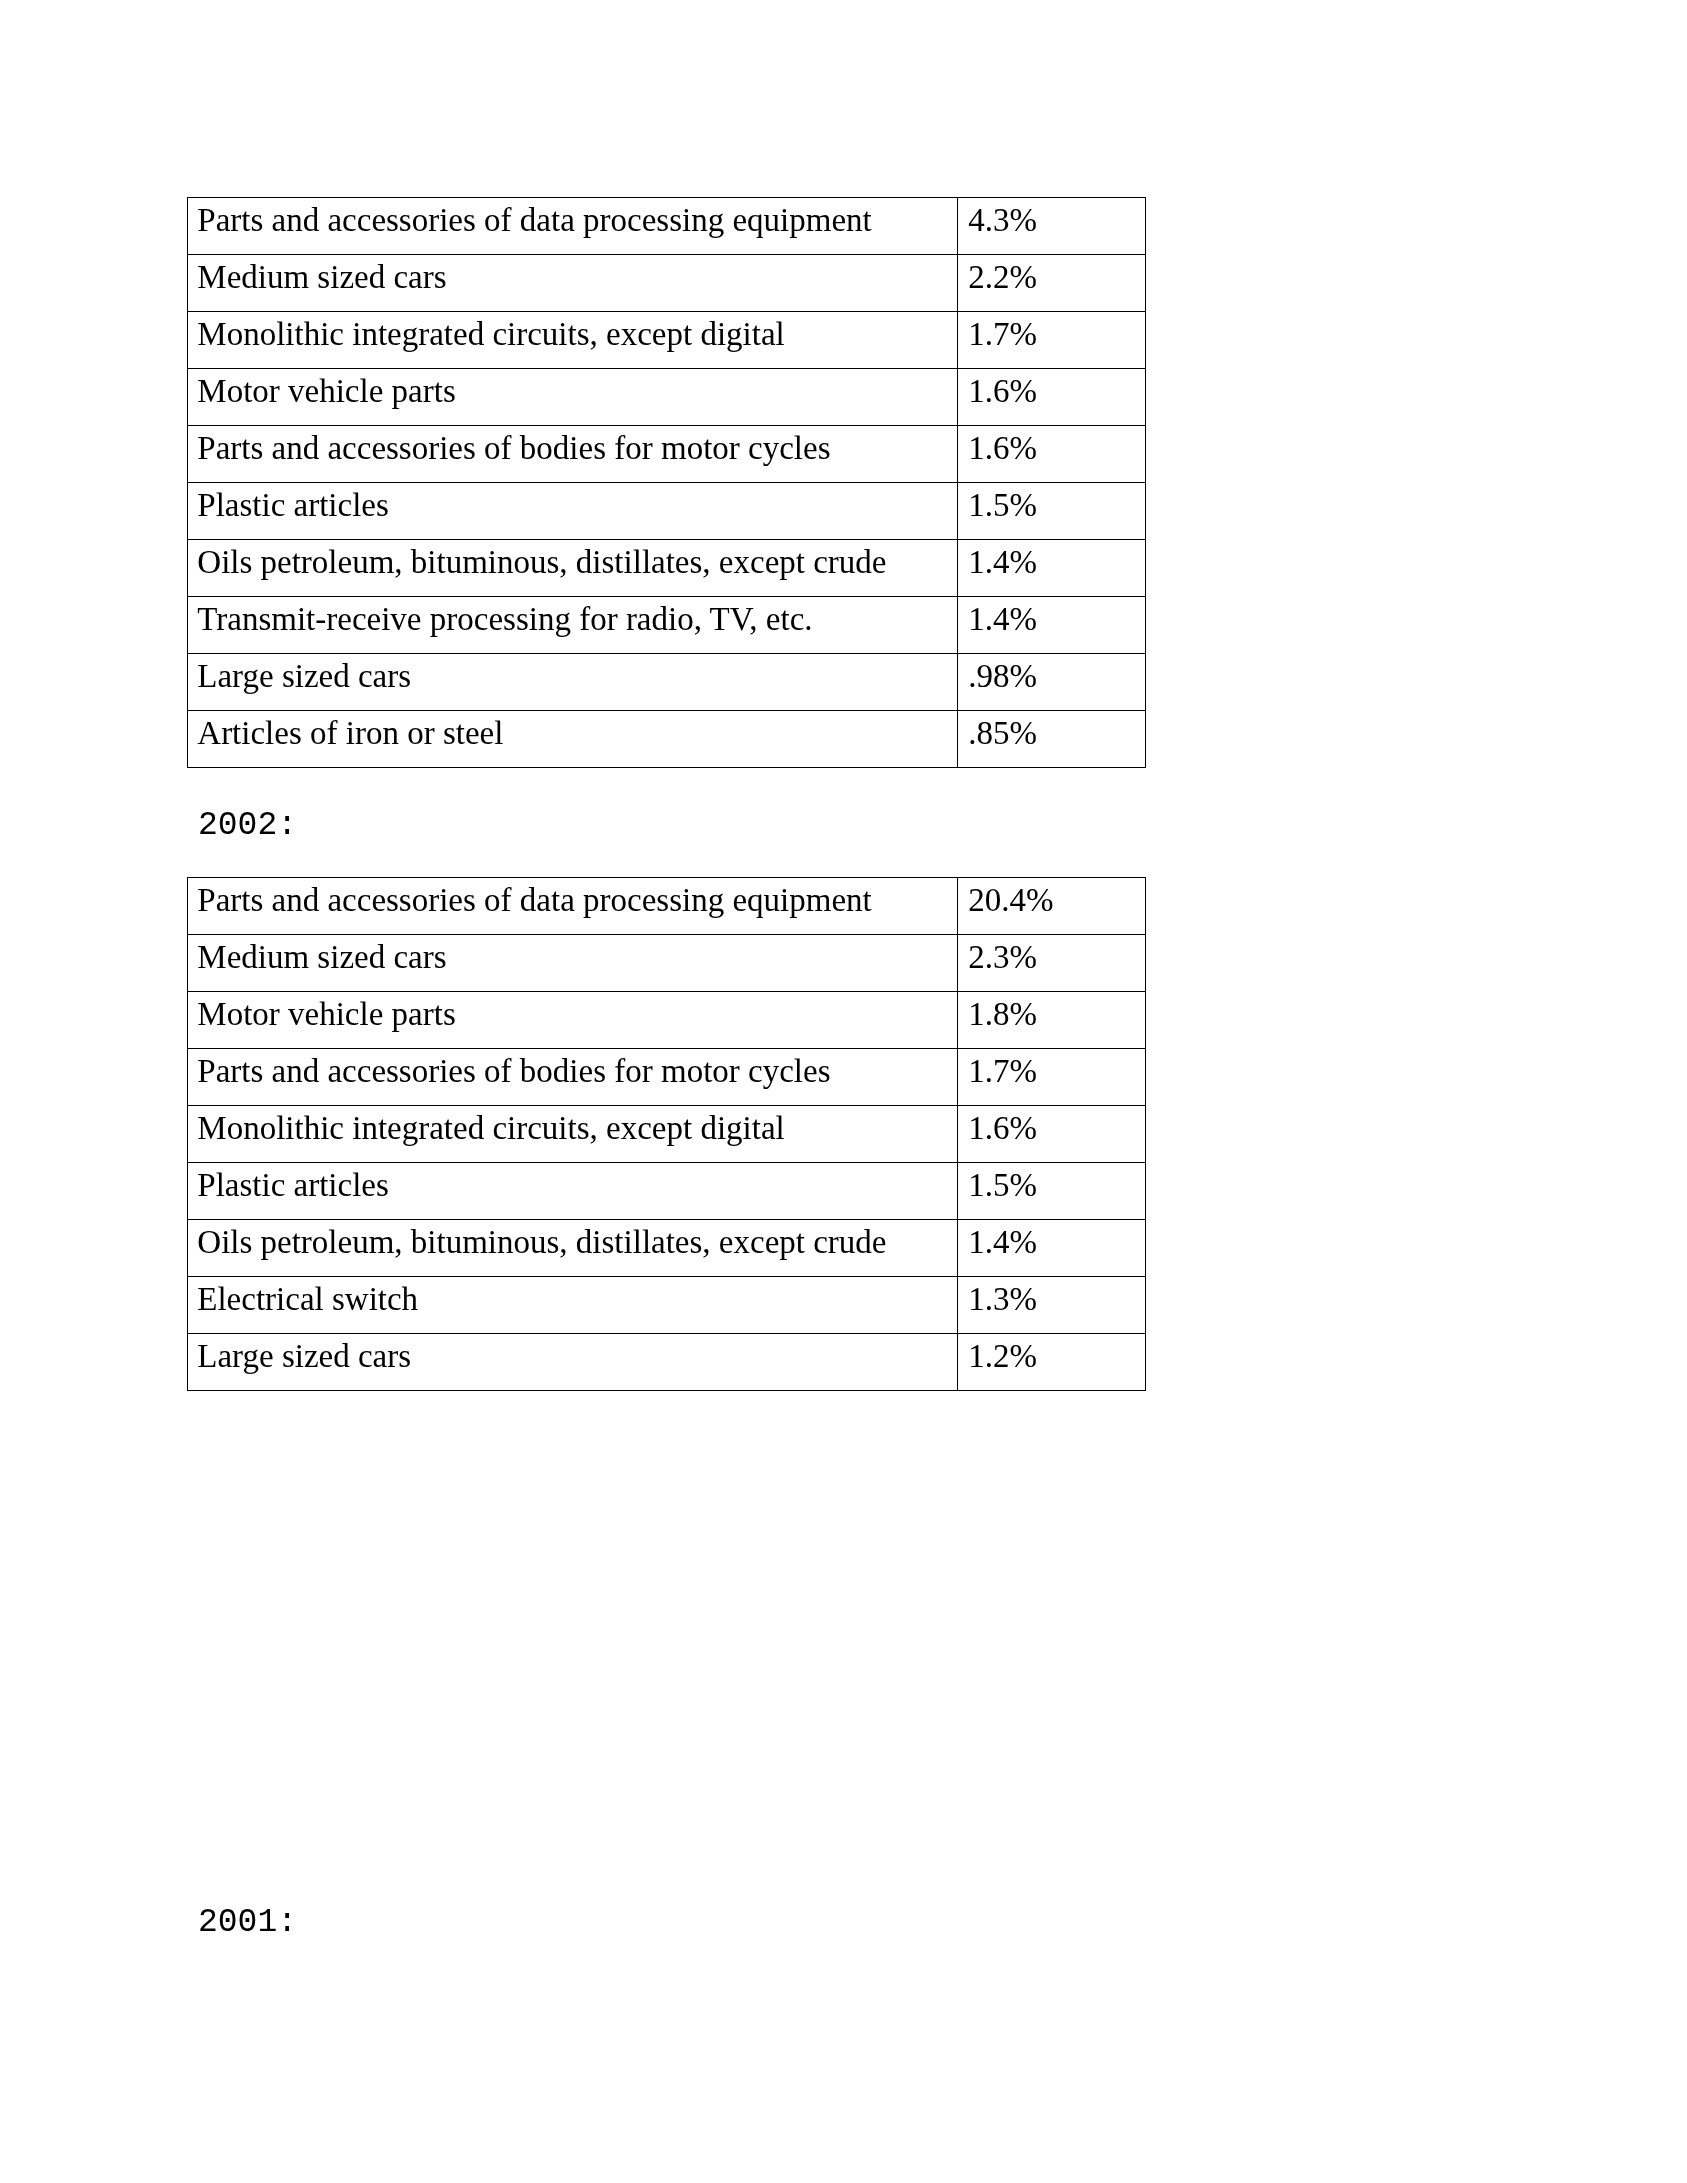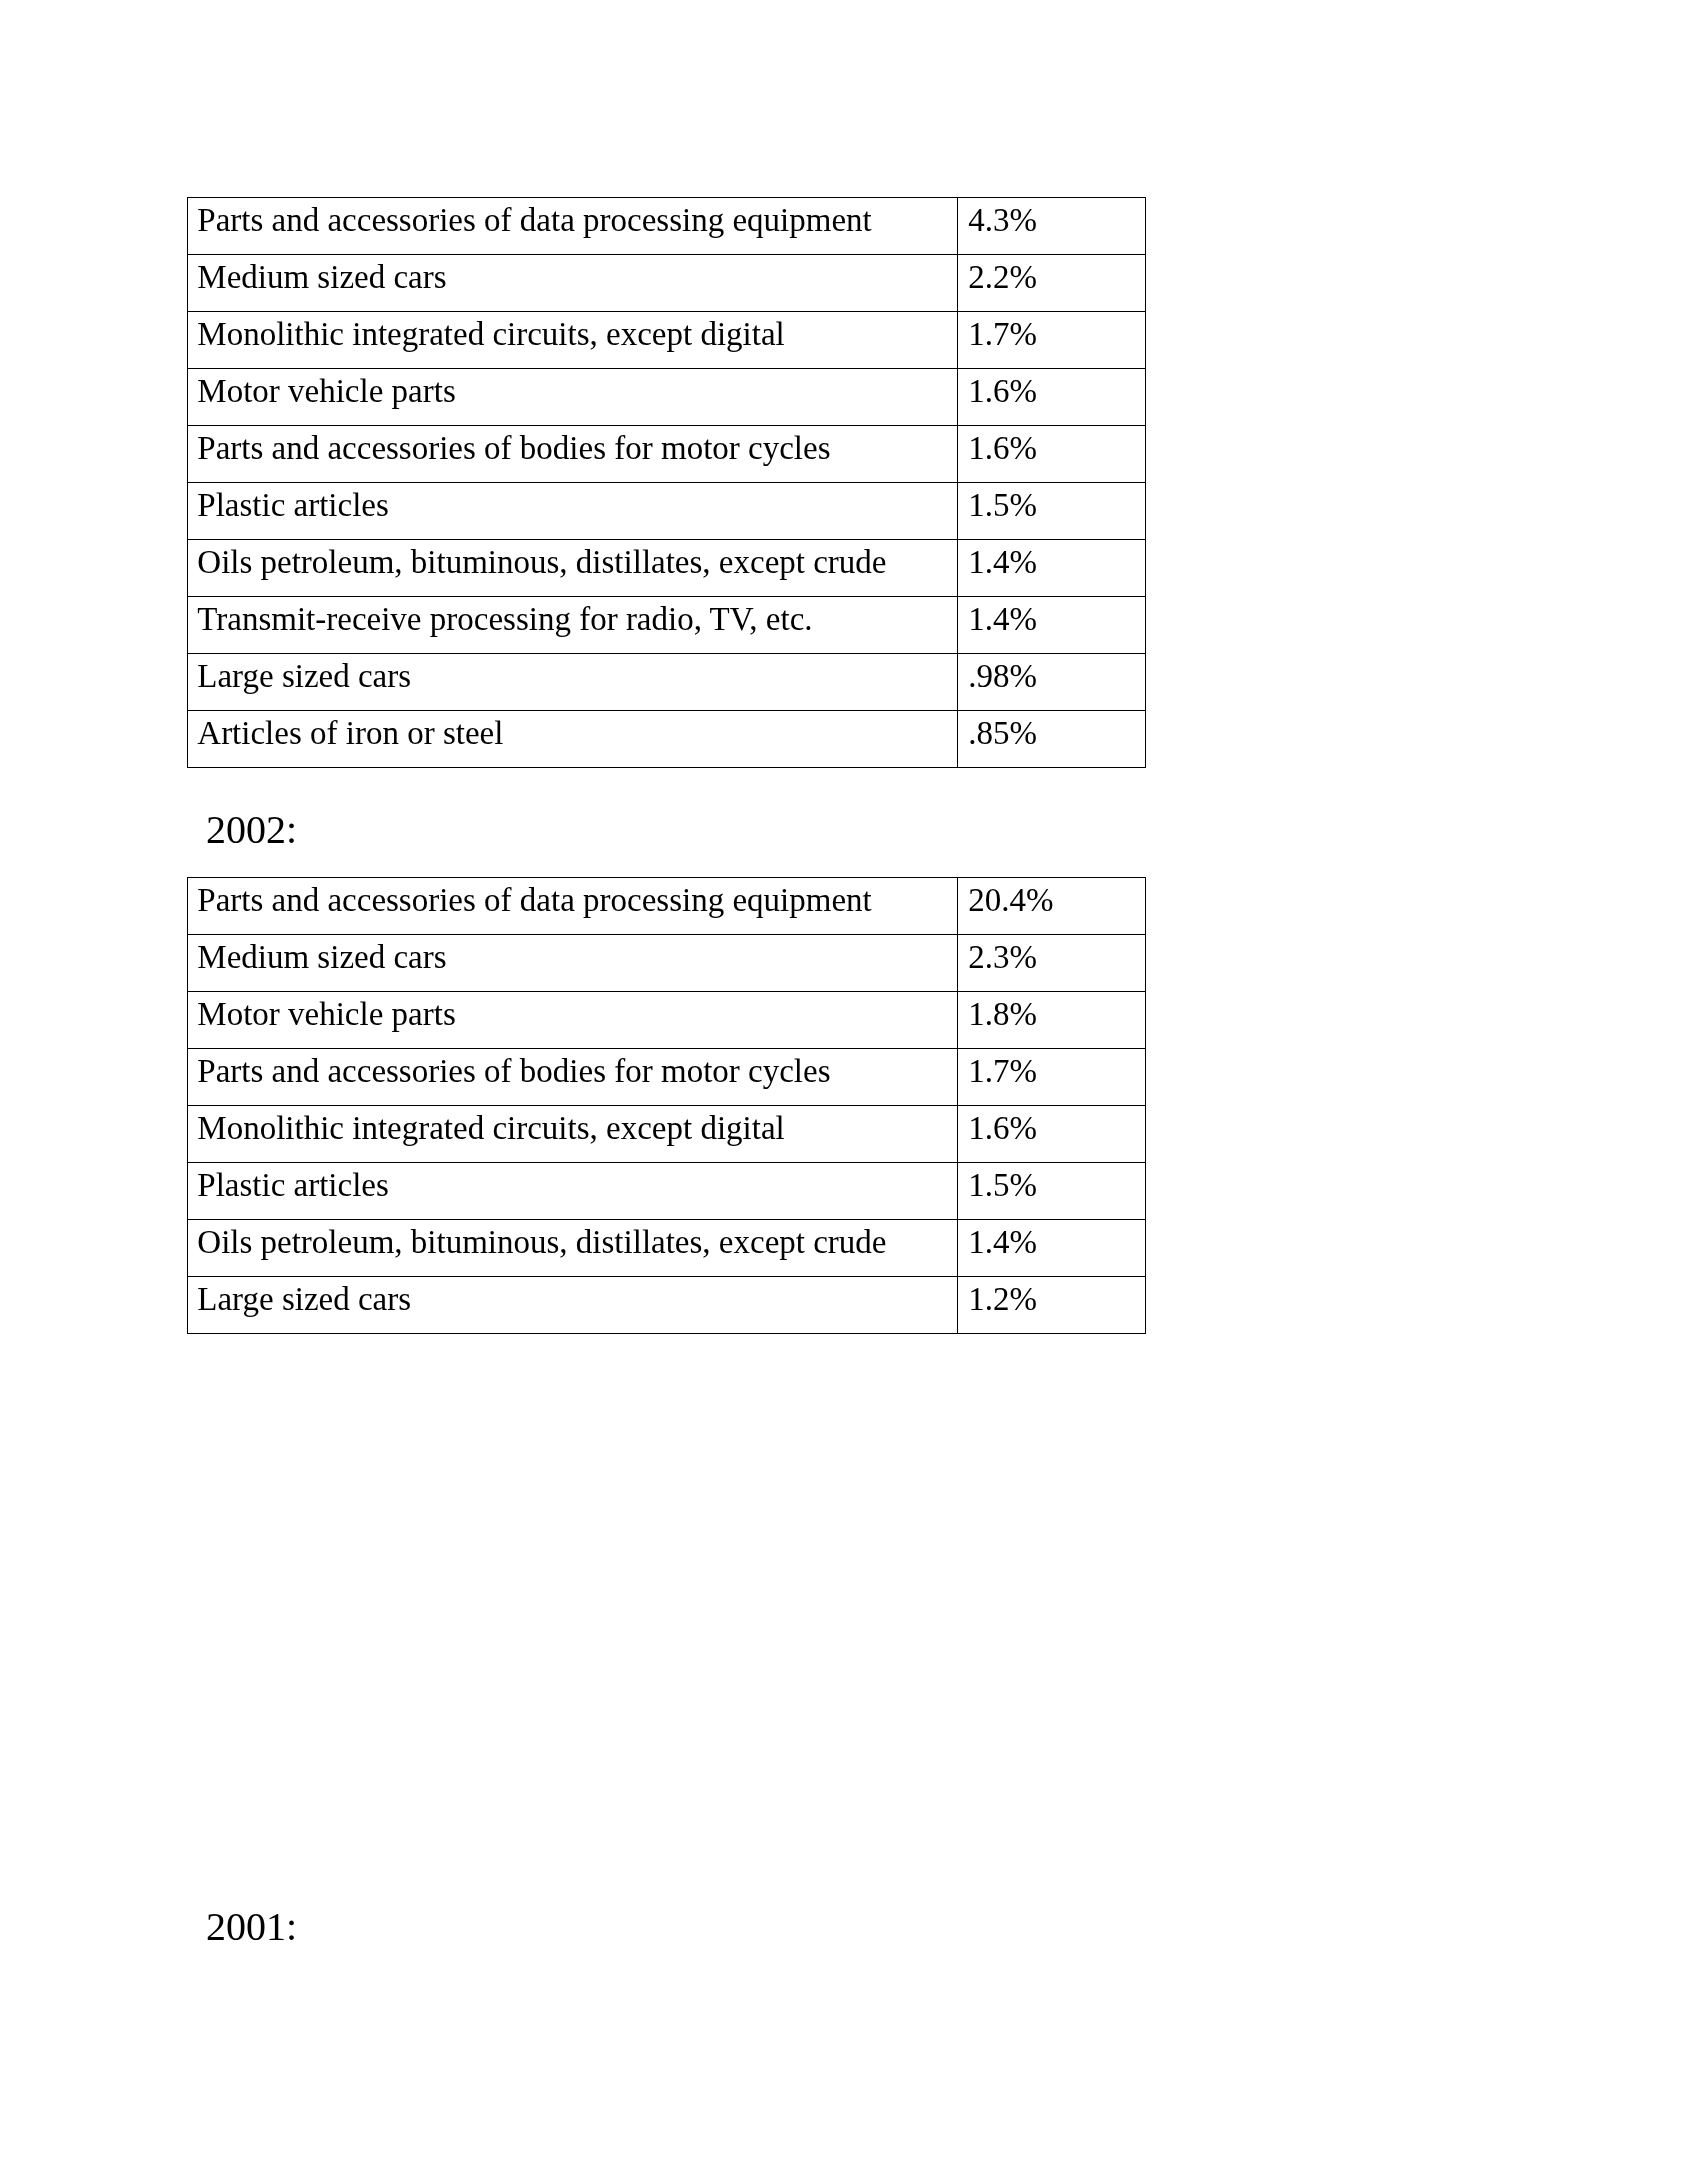--- a/index.html
+++ b/index.html
@@ -35,23 +35,24 @@
   }
   td.product-col {
     width: 754px;
   }
   td.share-col {
     width: 172px;
     padding-left: 10.6px;
   }
   .year-label {
     position: absolute;
-    left: 206px;
-    font-size: 40px;
+    left: 198px;
+    font-size: 33px;
     line-height: 1.1;
+    font-family: Liberation Mono, monospace;
   }
 </style>
 </head>
 <body>
 
 <table class="doc-table" style="top:197px;">
   <tbody>
     <tr>
       <td class="product-col">Parts and accessories of data processing equipment</td>
       <td class="share-col">4.3%</td>
@@ -121,20 +122,24 @@
     </tr>
     <tr>
       <td class="product-col">Plastic articles</td>
       <td class="share-col">1.5%</td>
     </tr>
     <tr>
       <td class="product-col">Oils petroleum, bituminous, distillates, except crude</td>
       <td class="share-col">1.4%</td>
     </tr>
     <tr>
+      <td class="product-col">Electrical switch</td>
+      <td class="share-col">1.3%</td>
+    </tr>
+    <tr>
       <td class="product-col">Large sized cars</td>
       <td class="share-col">1.2%</td>
     </tr>
   </tbody>
 </table>
 
 <div class="year-label" style="top:1905px;">2001:</div>
 
 
 </body></html>

